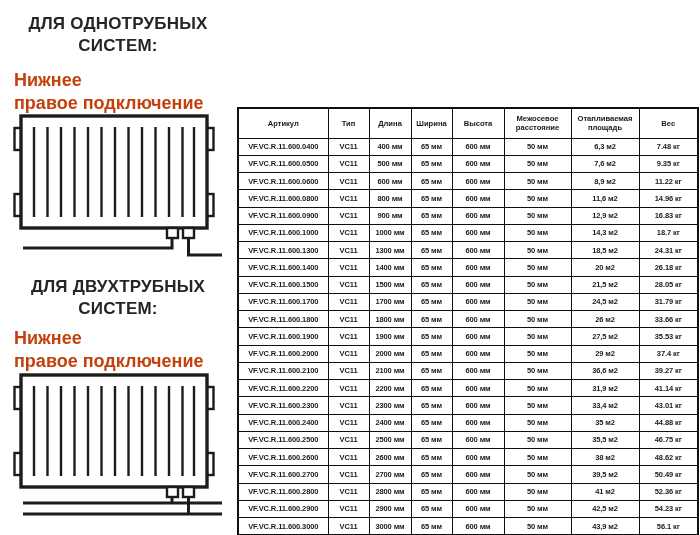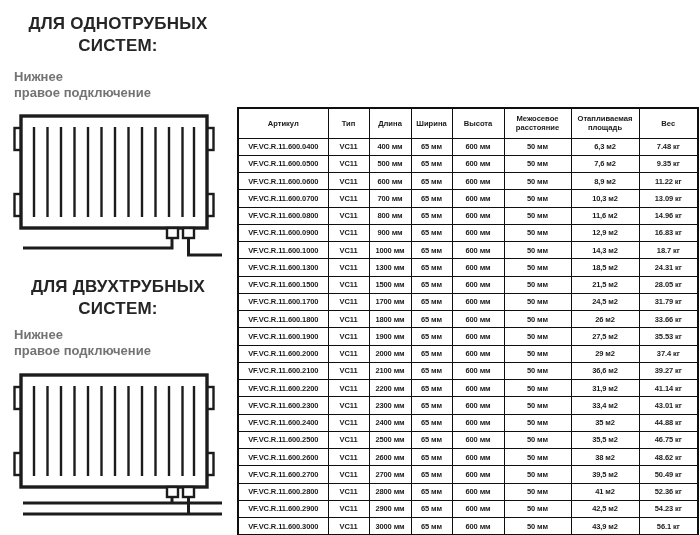--- a/index.html
+++ b/index.html
@@ -19,23 +19,23 @@
     position: absolute; left: 10px; width: 216px;
     text-align: center;
     font-size: 17px; font-weight: 800; letter-spacing: .2px;
     line-height: 1.32;
     color: #252525;
     white-space: pre-line;
   }
   .section-sub {
     position: absolute; left: 14px; width: 216px;
     text-align: left;
-    font-size: 13px; font-weight: 700;
+    font-size: 18px; font-weight: 700;
     line-height: 1.25;
-    color: #737373;
+    color: #c2410c;
     white-space: pre-line;
   }
   .diagram { position: absolute; left: 10px; width: 215px; }
   .diagram svg { display: block; width: 215px; height: 150px; }
 
   #s1-heading { top: 13px; }
   #s1-sub     { top: 69px; }
   #s1-svg     { top: 110px; }
   #s2-heading { top: 276px; }
   #s2-sub     { top: 327px; }
@@ -220,30 +220,20 @@
           <td>VF.VC.R.11.600.0600</td>
           <td>VC11</td>
           <td>600 мм</td>
           <td>65 мм</td>
           <td>600 мм</td>
           <td>50 мм</td>
           <td>8,9 м2</td>
           <td>11.22 кг</td>
         </tr>
         <tr>
-          <td>VF.VC.R.11.600.0700</td>
-          <td>VC11</td>
-          <td>700 мм</td>
-          <td>65 мм</td>
-          <td>600 мм</td>
-          <td>50 мм</td>
-          <td>10,3 м2</td>
-          <td>13.09 кг</td>
-        </tr>
-        <tr>
           <td>VF.VC.R.11.600.0800</td>
           <td>VC11</td>
           <td>800 мм</td>
           <td>65 мм</td>
           <td>600 мм</td>
           <td>50 мм</td>
           <td>11,6 м2</td>
           <td>14.96 кг</td>
         </tr>
         <tr>
@@ -268,20 +258,30 @@
         </tr>
         <tr>
           <td>VF.VC.R.11.600.1300</td>
           <td>VC11</td>
           <td>1300 мм</td>
           <td>65 мм</td>
           <td>600 мм</td>
           <td>50 мм</td>
           <td>18,5 м2</td>
           <td>24.31 кг</td>
+        </tr>
+        <tr>
+          <td>VF.VC.R.11.600.1400</td>
+          <td>VC11</td>
+          <td>1400 мм</td>
+          <td>65 мм</td>
+          <td>600 мм</td>
+          <td>50 мм</td>
+          <td>20 м2</td>
+          <td>26.18 кг</td>
         </tr>
         <tr>
           <td>VF.VC.R.11.600.1500</td>
           <td>VC11</td>
           <td>1500 мм</td>
           <td>65 мм</td>
           <td>600 мм</td>
           <td>50 мм</td>
           <td>21,5 м2</td>
           <td>28.05 кг</td>

